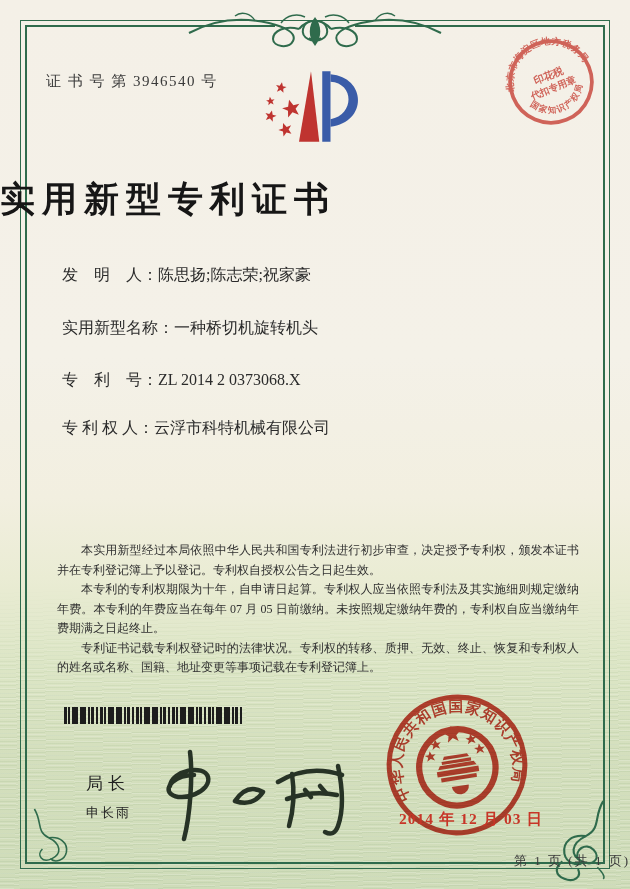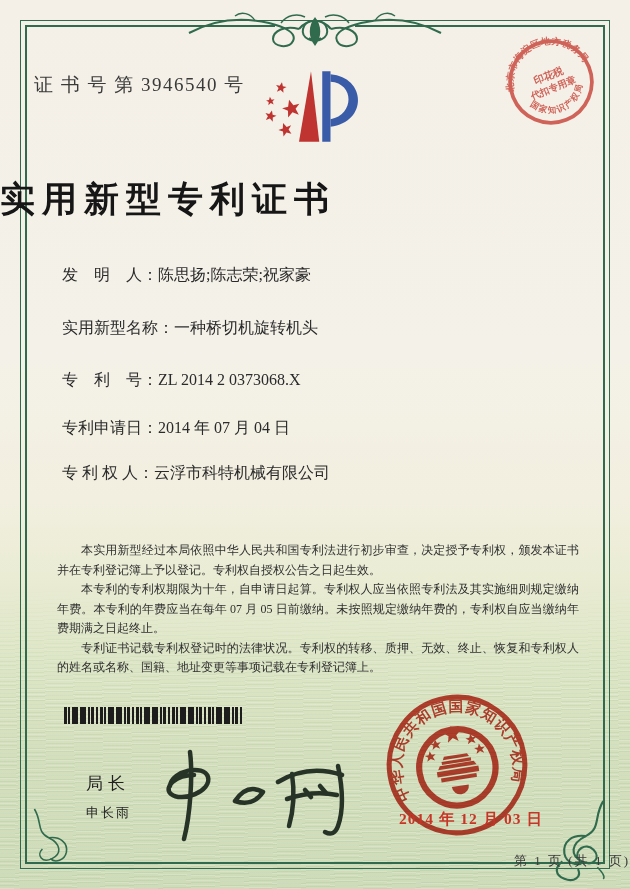--- a/index.html
+++ b/index.html
@@ -12,21 +12,21 @@
     position:absolute;left:0;right:0;bottom:0;height:300px;pointer-events:none;
     background:
       repeating-linear-gradient(178deg, rgba(110,150,100,.10) 0 1px, transparent 1px 4px),
       repeating-linear-gradient(2deg, rgba(255,255,255,.18) 0 1px, transparent 1px 5px);
     -webkit-mask-image:linear-gradient(180deg,transparent,black 35%);
             mask-image:linear-gradient(180deg,transparent,black 35%);
   }
   .frame-outer{position:absolute;inset:20px;border:1px solid #2f6b4c;}
   .frame-inner{position:absolute;inset:25px;border:2px solid #2f6b4c;}
   .abs{position:absolute;}
-  .cert-no{left:34px;top:72px;font-size:19px;letter-spacing:1.5px;color:#3a3a3a;}
+  .cert-no{left:46px;top:72px;font-size:15px;letter-spacing:1.5px;color:#3a3a3a;}
   .title{left:0;top:176px;width:100%;text-align:left;font-size:35px;font-weight:bold;
          letter-spacing:7px;color:#161616;}
   .fields{left:62px;top:264px;right:48px;font-size:16px;}
   .field-row{line-height:22px;white-space:nowrap;}
   .field-row:nth-child(1){margin-bottom:31px;}
   .field-row:nth-child(2){margin-bottom:30px;}
   .field-row:nth-child(3){margin-bottom:26px;}
   .field-row:nth-child(4){margin-bottom:23px;}
   .field-row:nth-child(5){margin-bottom:22px;}
   .paragraphs{left:57px;top:541px;width:522px;font-size:12px;line-height:19.5px;
@@ -126,23 +126,20 @@
     <div class="field-row">
       <span>发　明　人：</span><span>陈思扬;陈志荣;祝家豪</span>
     </div>
     <div class="field-row">
       <span>实用新型名称：</span><span>一种桥切机旋转机头</span>
     </div>
     <div class="field-row">
       <span>专　利　号：</span><span>ZL 2014 2 0373068.X</span>
     </div>
     <div class="field-row">
-      <span>专利申请日：</span><span>2014 年 07 月 04 日</span>
-    </div>
-    <div class="field-row">
       <span>专 利 权 人：</span><span>云浮市科特机械有限公司</span>
     </div>
   </div>
 
   <div class="abs paragraphs">
     <p>本实用新型经过本局依照中华人民共和国专利法进行初步审查，决定授予专利权，颁发本证书并在专利登记簿上予以登记。专利权自授权公告之日起生效。</p>
     <p>本专利的专利权期限为十年，自申请日起算。专利权人应当依照专利法及其实施细则规定缴纳年费。本专利的年费应当在每年 07 月 05 日前缴纳。未按照规定缴纳年费的，专利权自应当缴纳年费期满之日起终止。</p>
     <p>专利证书记载专利权登记时的法律状况。专利权的转移、质押、无效、终止、恢复和专利权人的姓名或名称、国籍、地址变更等事项记载在专利登记簿上。</p>
   </div>
 

